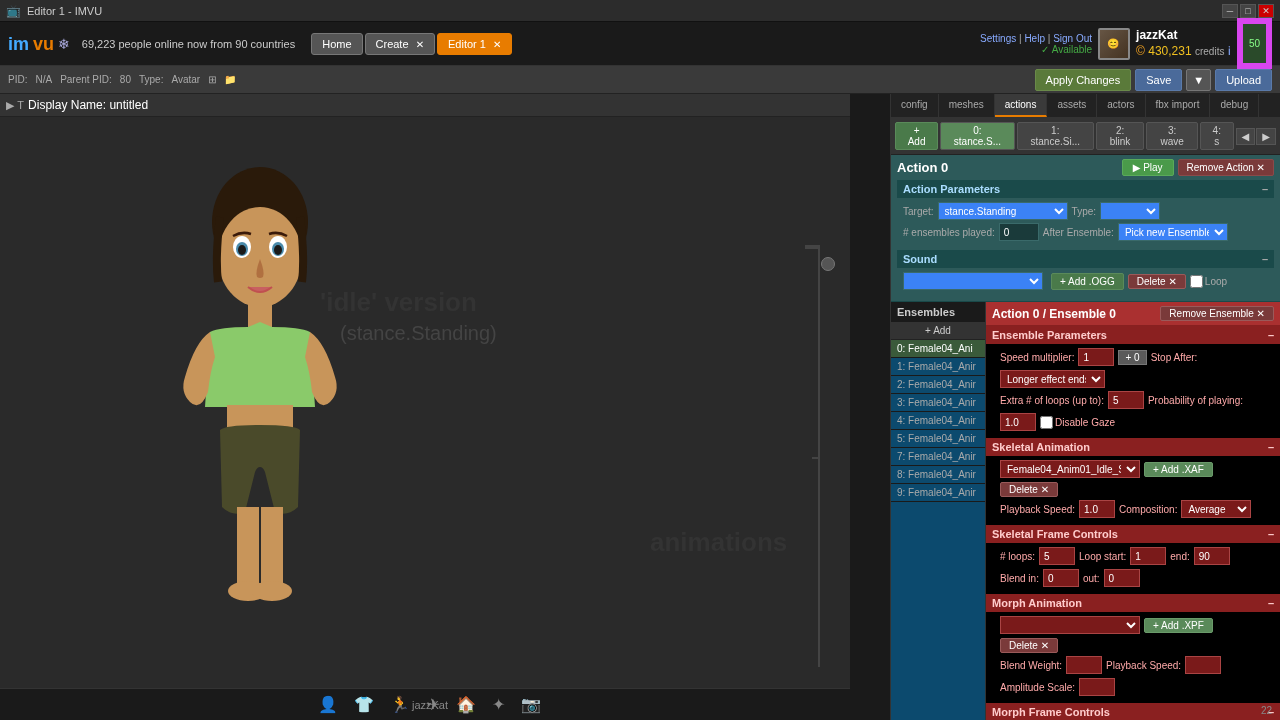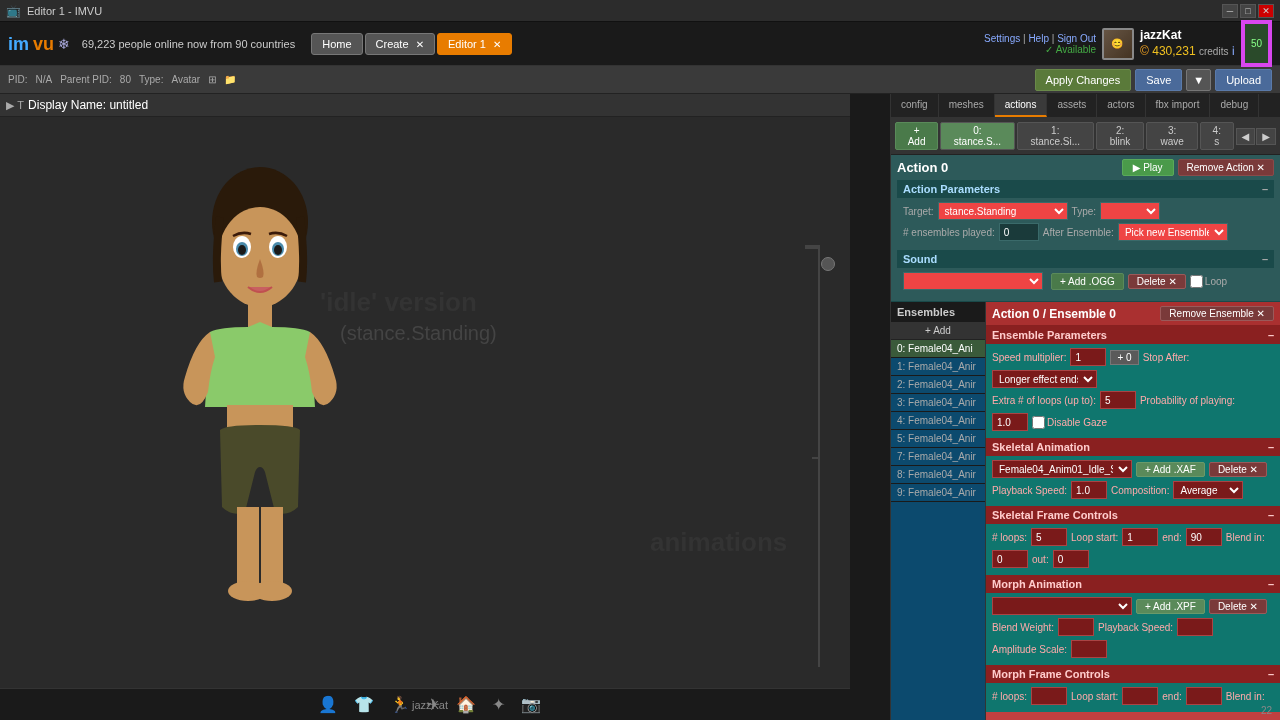--- a/index.html
+++ b/index.html
@@ -79,34 +79,34 @@
 
     
     .section-hdr { background: #1a4a4a; color: #adf; font-size: 11px; font-weight: bold; padding: 3px 6px; display: flex; justify-content: space-between; align-items: center; margin-top: 2px; }
     .section-hdr .collapse-btn { color: #aaa; cursor: pointer; }
     .section-body { background: #2d5a5a; padding: 4px 6px; }
 
     .form-row { display: flex; align-items: center; gap: 4px; margin-bottom: 3px; font-size: 10px; color: #ccc; }
     .form-label { color: #aaa; white-space: nowrap; }
     .form-input { background: #1a3a3a; border: 1px solid #3a6a6a; color: #fff; padding: 1px 4px; font-size: 10px; height: 18px; }
     .form-input.small { width: 40px; }
-    .form-select { background: #ef4444; border: 1px solid #3a6a6a; color: #fff; padding: 1px 2px; font-size: 10px; height: 18px; }
+    .form-select { background: #3b82f6; border: 1px solid #3a6a6a; color: #fff; padding: 1px 2px; font-size: 10px; height: 18px; }
 
     
     #ensembles-panel { display: flex; flex: 1; overflow: hidden; }
     #ensemble-list { width: 95px; background: #0c4a6e; border-right: 1px solid #333; overflow-y: auto; }
     .ensemble-list-hdr { background: #1a1a1a; color: #ccc; font-size: 11px; font-weight: bold; padding: 4px 6px; }
     .ensemble-add-btn { display: block; width: 100%; background: #333; border: none; color: #ccc; padding: 3px; font-size: 10px; cursor: pointer; border-bottom: 1px solid #222; }
     .ensemble-item { padding: 3px 6px; font-size: 10px; color: #aaa; cursor: pointer; border-bottom: 1px solid #1a1a1a; }
     .ensemble-item.active { background: #3a5a3a; color: #fff; }
     #ensemble-detail { flex: 1; overflow-y: auto; background: #c04040; }
 
     
     .ens-section-hdr { background: #8a2020; color: #fcc; font-size: 11px; font-weight: bold; padding: 3px 6px; display: flex; justify-content: space-between; align-items: center; }
-    .ens-section-body { background: #0f766e; padding: 4px 6px; }
+    .ens-section-body { background: #000000; padding: 4px 14px; }
     .ens-form-row { display: flex; align-items: center; gap: 4px; margin-bottom: 3px; font-size: 10px; color: #fcc; flex-wrap: wrap; }
     .ens-form-label { color: #faa; white-space: nowrap; }
     .ens-form-input { background: #7a1a1a; border: 1px solid #aa4444; color: #fff; padding: 1px 4px; font-size: 10px; height: 18px; }
     .ens-form-input.small { width: 36px; }
     .ens-form-select { background: #7a1a1a; border: 1px solid #aa4444; color: #fff; padding: 1px 2px; font-size: 10px; height: 18px; }
     .ens-add-btn { background: #5a8a5a; border: 1px solid #6a9a6a; color: #fff; padding: 1px 8px; font-size: 10px; cursor: pointer; border-radius: 2px; }
     .ens-delete-btn { background: #7a3a3a; border: 1px solid #9a5a5a; color: #fff; padding: 1px 8px; font-size: 10px; cursor: pointer; border-radius: 2px; }
     .ens-remove-btn { background: #7a3a3a; border: 1px solid #9a5a5a; color: #fff; padding: 1px 8px; font-size: 10px; cursor: pointer; border-radius: 2px; }
 
     .ensemble-header-row { display: flex; align-items: center; justify-content: space-between; padding: 4px 6px; background: #aa3030; border-bottom: 1px solid #882020; }
@@ -160,21 +160,21 @@
     </div>
     <div style="display:flex;flex-direction:column;">
       <span class="username">jazzKat</span>
       <span class="credits">
         <span style="color:#f0a020;">©</span>
         <span>430,231</span>
         <span style="color:#aaa;font-size:10px;">credits</span>
         <span style="color:#8af;font-size:12px;cursor:pointer;">ℹ</span>
       </span>
     </div>
-    <div style="background:#2a4a2a;border:4px solid #d946ef;padding:14px 6px;font-size:10px;color:#8f8;">
+    <div style="background:#2a4a2a;border:6px solid #d946ef;padding:14px 6px;font-size:10px;color:#8f8;">
       <span>50</span>
     </div>
   </div>
 </div>
 
 <div id="toolbar">
   <div class="info">
     <span>PID:</span>
     <span>N/A</span>
     <span>Parent PID:</span>

